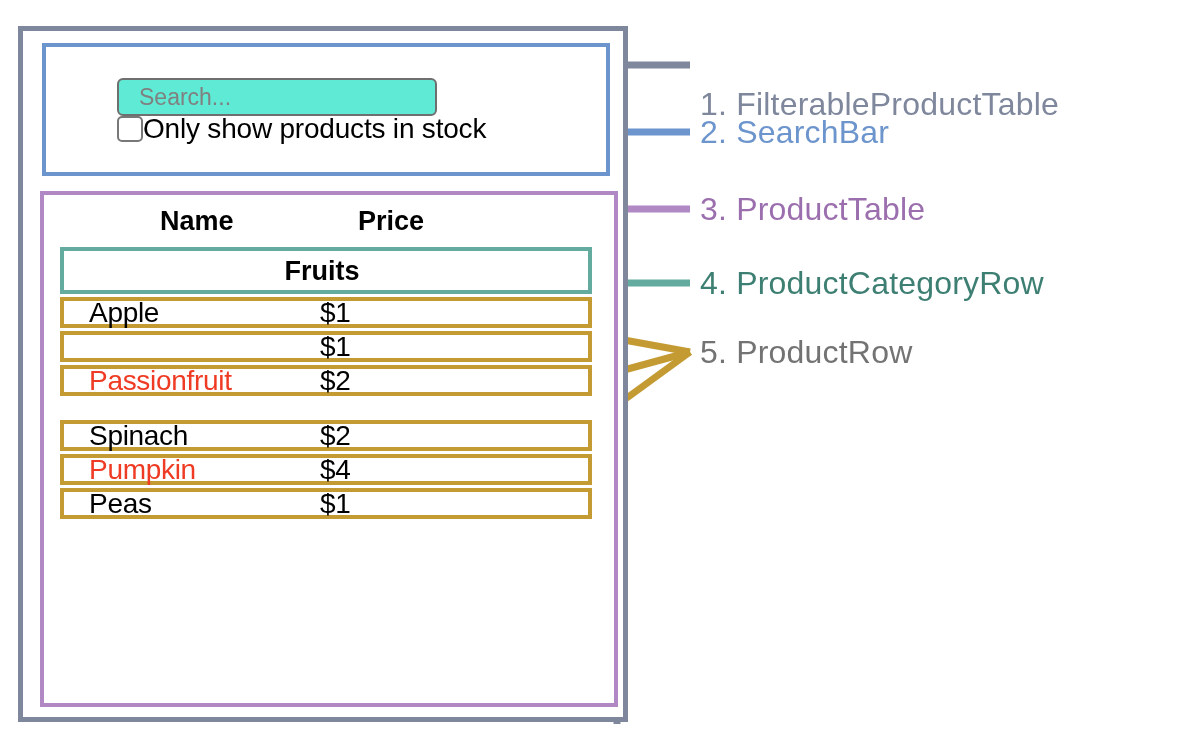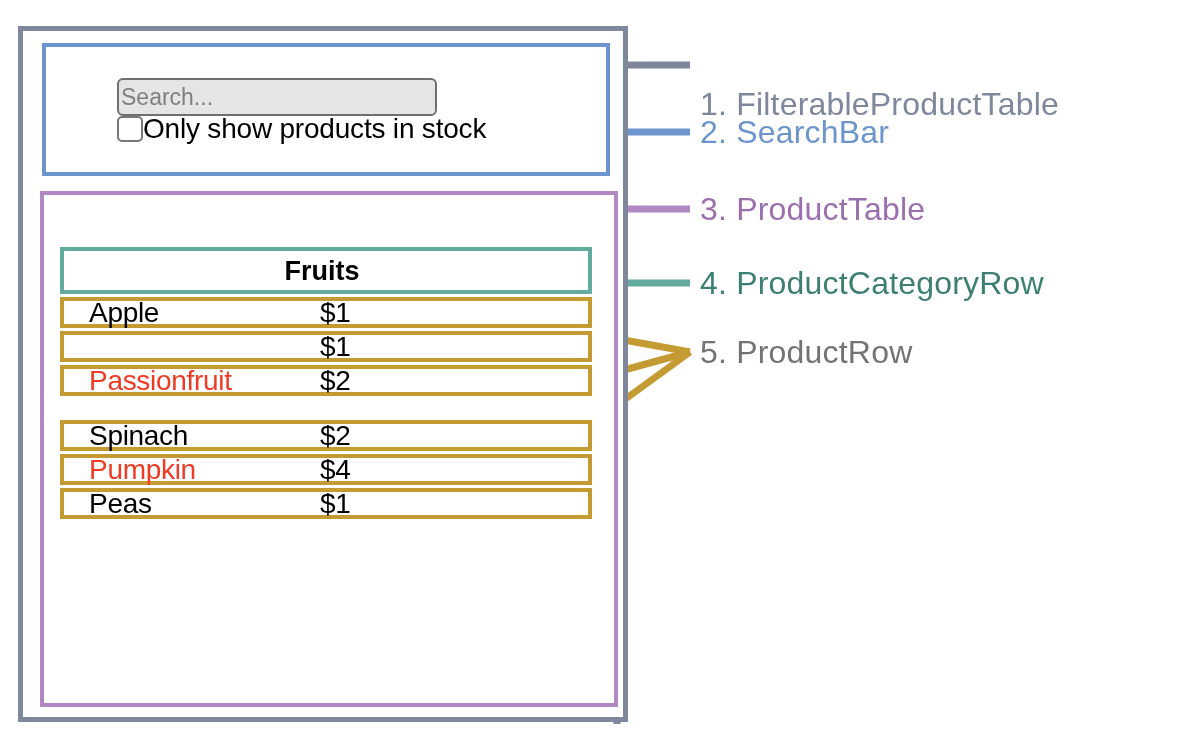--- a/index.html
+++ b/index.html
@@ -41,25 +41,25 @@
   }
   #search-input {
     position: absolute;
     left: 71px;
     top: 31px;
     width: 320px;
     height: 38px;
     box-sizing: border-box;
     border: 2px solid #6f6f6f;
     border-radius: 6px;
-    background: #e5e5e5;
+    background: #5eead4;
     font-family: "Liberation Sans", sans-serif;
     font-size: 23px;
     color: #777777;
-    padding: 0 2px;
+    padding: 0 20px;
     line-height: 34px;
     outline: none;
   }
   #search-input::placeholder { color: #808080; opacity: 1; }
 
   #stock-row {
     position: absolute;
     left: 71px;
     top: 66px;
     display: flex;
@@ -195,20 +195,24 @@
 
   <div id="search-bar">
     <input id="search-input" type="text" placeholder="Search..." style="">
     <div id="stock-row">
       <span id="stock-checkbox"></span>
       <span id="stock-label">Only show products in stock</span>
     </div>
   </div>
 
   <div id="product-table">
+    <div id="table-header">
+      <span class="col-name">Name</span>
+      <span class="col-price">Price</span>
+    </div>
     <div id="rows">
         <div class="category-row">
           <div class="category-label">Fruits</div>
         </div>
         <div class="product-row">
           <span class="cell name">Apple</span>
           <span class="cell price">$1</span>
         </div>
         <div class="product-row">
           <span class="cell price">$1</span>

